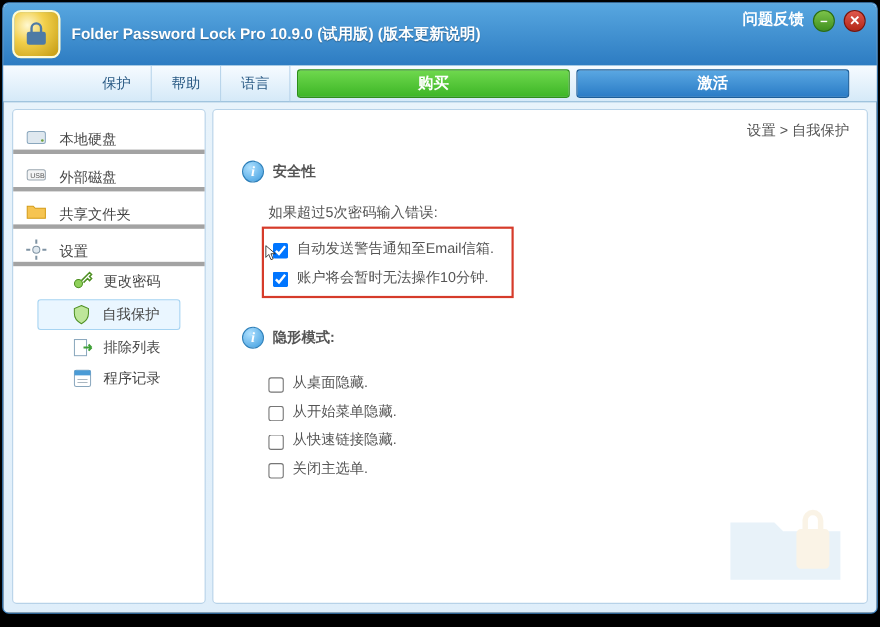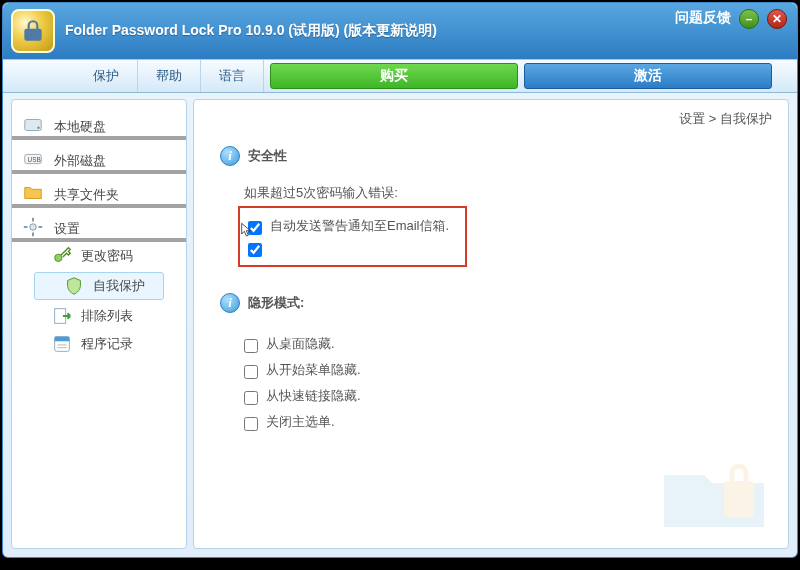--- a/index.html
+++ b/index.html
@@ -83,21 +83,21 @@
 }
 .sb-item {
   height: 34px; display:flex; align-items:flex-end;
   padding: 0 10px; gap:10px;
   font-size:13px; color:#474747;
   border-bottom:4px solid #a3a3a3;
   cursor:pointer;
 }
 .sb-sub {
   height: 28px; display:flex; align-items:center;
-  padding: 0 10px 0 39px; gap:8px;
+  padding: 0 10px 0 52px; gap:8px;
   font-size:13px; color:#474747;
   cursor:pointer;
 }
 .sb-sub.selected {
   background:#eaf6ff;
   border:1px solid #a7d4f2;
   border-radius:3px;
   margin: 2px 22px;
   padding: 0 4px 0 28px;
 }
@@ -254,20 +254,21 @@
         <div class="highlight-group">
           <div class="opt-row" style="padding-left:4px;">
             <input type="checkbox" class="chk" checked="" style="">
             <span>自动发送警告通知至Email信箱.</span>
             <span class="cursor-img" style="position:relative; left:-210px; top:6px;"><svg viewBox="0 0 24 24">
                   <path d="M4 2l0 16 4-4 3 7 3-1-3-7 6 0z" fill="#fff" stroke="#000" stroke-width="1"></path>
                 </svg></span>
           </div>
           <div class="opt-row" style="padding-left:4px;">
             <input type="checkbox" class="chk" checked="" style="">
+            <span>账户将会暂时无法操作10分钟.</span>
           </div>
         </div>
       </div>
 
       <div class="section">
         <div class="sec-head">
           <span class="info-icon">i</span>
           <span>隐形模式:</span>
         </div>
         <div class="opt-row">

